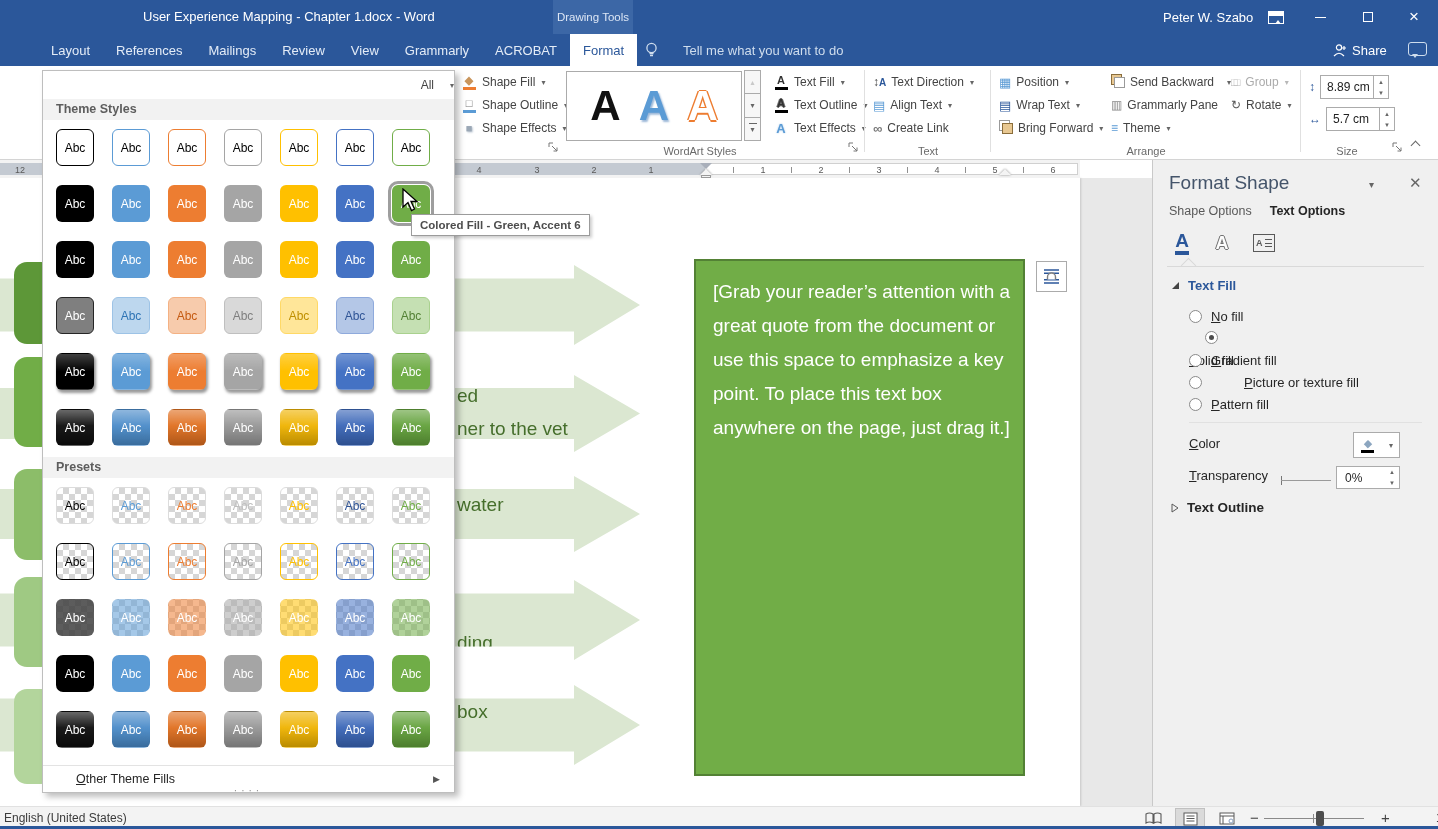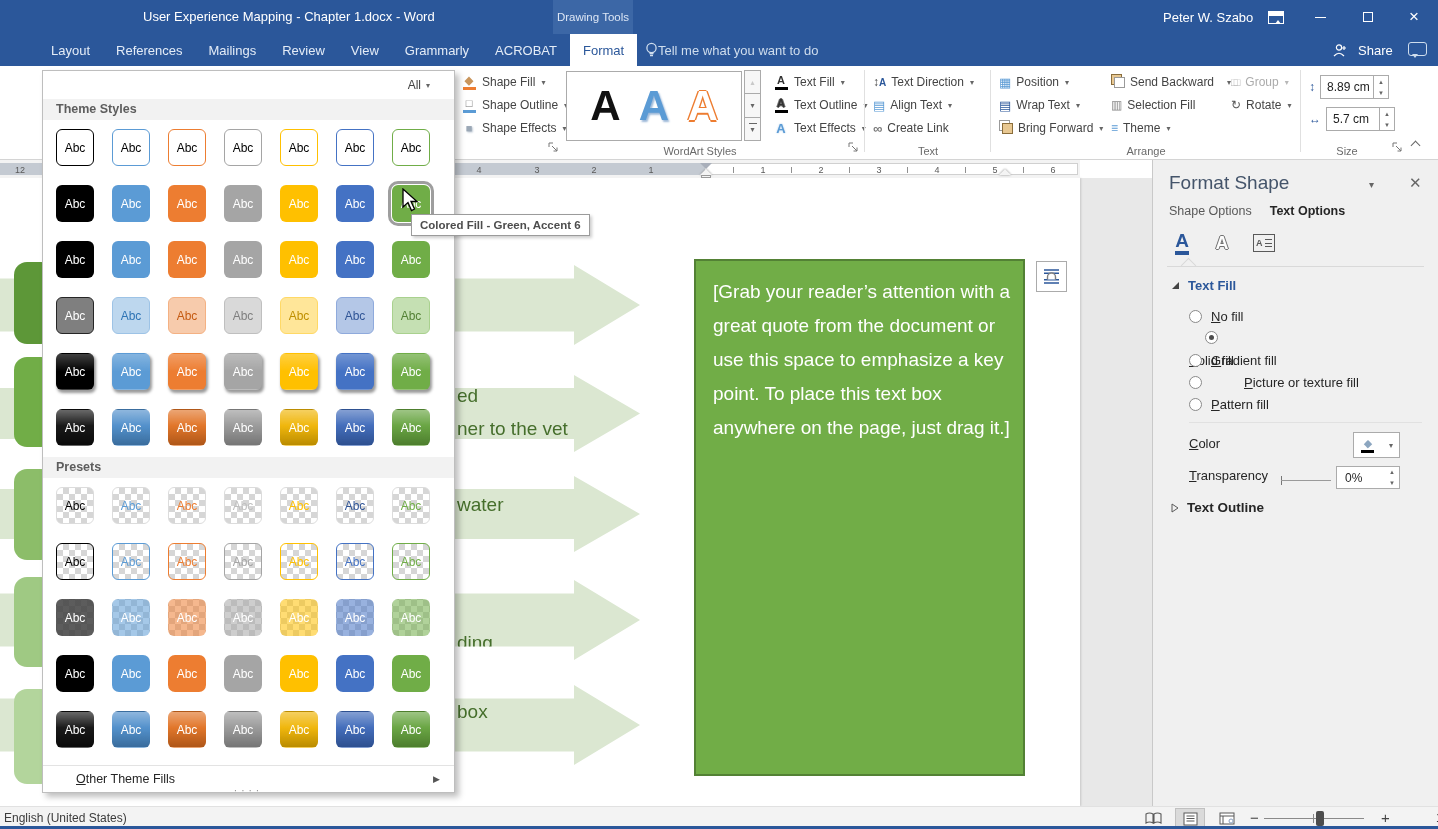--- a/index.html
+++ b/index.html
@@ -15,22 +15,22 @@
   .minbar{width:11px;height:1px;background:#fff;}
   .maxbox{width:10px;height:10px;border:1px solid #fff;}
   .ribdisp{width:16px;height:13px;border:1px solid #fff;position:relative;}
   .ribdisp:before{content:"";position:absolute;left:0;top:0;right:0;height:4px;background:#fff;}
   .ribdisp:after{content:"";position:absolute;left:6px;top:5px;border:3px solid transparent;border-bottom:4px solid #fff;}
 
   
   .tabrow{position:absolute;left:0;top:34px;width:1438px;height:32px;background:#2b579a;display:flex;align-items:stretch;padding-left:38px;z-index:19;}
   .tab{color:#e4ecf7;font-size:13px;padding:0 13px;display:flex;align-items:center;cursor:pointer;}
   .tab.active{background:#fff;color:#2b579a;}
-  .tellme{position:absolute;left:645px;top:0;height:32px;display:flex;align-items:center;gap:0;color:#cfdded;font-size:13px;cursor:pointer;}
-  .share{position:absolute;left:1332px;top:0;height:32px;display:flex;align-items:center;gap:10px;color:#fff;font-size:13px;cursor:pointer;}
+  .tellme{position:absolute;left:645px;top:0;height:32px;display:flex;align-items:center;gap:25px;color:#cfdded;font-size:13px;cursor:pointer;}
+  .share{position:absolute;left:1332px;top:0;height:32px;display:flex;align-items:center;gap:4px;color:#fff;font-size:13px;cursor:pointer;}
   .comment-ic{position:absolute;left:1408px;top:8px;width:19px;height:14px;border:1.5px solid #cfdded;border-radius:3px;cursor:pointer;}
   .comment-ic:after{content:"";position:absolute;left:3px;bottom:-6px;border:3px solid transparent;border-top:4px solid #cfdded;}
 
   
   .ribbon{position:absolute;left:0;top:66px;width:1438px;height:94px;background:#fff;border-bottom:1px solid #d4d4d4;z-index:5;font-size:12px;color:#444;}
   .rbtn{position:absolute;height:20px;display:flex;align-items:center;gap:5px;white-space:nowrap;cursor:pointer;padding:0 3px;}
   .rbtn.disabled{color:#ababab;}
   .dd{font-size:8px;color:#666;margin-left:1px;}
   .grp-label{position:absolute;bottom:2px;font-size:11px;color:#6a6a6a;transform:translateX(-50%);}
   .vsep{position:absolute;top:4px;width:1px;height:82px;background:#e0e0e0;}
@@ -93,21 +93,21 @@
   .statusbar{position:absolute;left:0;top:806px;width:1438px;height:36px;background:#f3f3f3;border-top:1px solid #e1e1e1;z-index:25;font-size:12px;color:#3b3b3b;}
   .bluebase{position:absolute;left:0;top:826px;width:1438px;height:3px;background:#2b579a;z-index:26;}
   .viewbtn{position:absolute;top:1px;width:30px;height:21px;display:flex;align-items:center;justify-content:center;cursor:pointer;}
   .viewbtn.active{background:#dadada;border:1px solid #c0c0c0;}
   .zoomtrack{position:absolute;top:11px;height:1px;background:#8a8a8a;}
   .zoomtick{position:absolute;top:7px;width:1px;height:9px;background:#8a8a8a;}
   .zoomhandle{position:absolute;top:4px;width:8px;height:15px;background:#4d4d4d;border-radius:2px;cursor:pointer;}
 
   
   .gallery{position:absolute;left:42px;top:70px;width:413px;height:723px;background:#fff;border:1px solid #bebebe;box-shadow:4px 4px 6px rgba(0,0,0,.25);z-index:50;}
-  .gal-filter{height:28px;display:flex;align-items:center;justify-content:flex-end;padding-right:24px;font-size:12px;color:#444;gap:4px;cursor:pointer;}
+  .gal-filter{height:28px;display:flex;align-items:center;justify-content:flex-end;padding-right:0;font-size:12px;color:#444;gap:15px;cursor:pointer;}
   .gsec-h{height:21px;background:#f2f2f2;color:#5d5d5d;font-weight:bold;font-size:12.5px;line-height:21px;padding-left:13px;}
   .sw-grid{display:grid;grid-template-columns:repeat(7,38px);column-gap:18px;row-gap:19px;padding:9px 0 11px 13px;}
   .sw{width:38px;height:37px;border-radius:6px;display:flex;align-items:center;justify-content:center;font-size:12px;border:1px solid transparent;cursor:pointer;}
   .sw-shadow{box-shadow:1.5px 2.5px 3px rgba(0,0,0,.4);background-image:linear-gradient(rgba(255,255,255,.25),rgba(255,255,255,0) 50%);}
   .sw-glossy{background-image:linear-gradient(rgba(255,255,255,.38),rgba(255,255,255,.05) 45%,rgba(0,0,0,.22));}
   .sw.hovered{outline:3px solid #9e9e9e;outline-offset:1px;}
   .gal-footer{border-top:1px solid #e3e3e3;margin-top:6px;padding:6px 0 0 33px;font-size:12.5px;color:#262626;display:flex;align-items:center;cursor:pointer;}
   .gal-footer .arr{margin-left:auto;margin-right:14px;font-size:9px;color:#555;}
   .gal-grip{text-align:center;color:#8c8c8c;font-size:10px;letter-spacing:4px;line-height:10px;cursor:ns-resize;}
 
@@ -272,21 +272,21 @@
       <span>Bring Forward</span>
         <span class="dd">▾</span>
     </div>
     <div class="rbtn" style="left:1108px;top:6px;">
       <span class="sq-stack-b" style="margin-left:3px;"></span>
       <span>Send Backward</span>
         <span class="dd" style="margin-left:8px;">▾</span>
     </div>
     <div class="rbtn" style="left:1108px;top:29px;">
       <span style="font-size:12px;color:#888;">▥</span>
-      <span>Selection Fill</span>
+      <span>Grammarly Pane</span>
     </div>
     <div class="rbtn" style="left:1108px;top:52px;">
       <span style="font-size:12px;color:#5b9bd5;">≡</span>
       <span>Theme</span>
         <span class="dd">▾</span>
     </div>
     <div class="rbtn disabled" style="left:1228px;top:6px;">
       <span style="font-size:11px;color:#b8b8b8;letter-spacing:-4px;">□□</span>
       <span style="margin-left:4px;">Group</span>
         <span class="dd" style="color:#b8b8b8;">▾</span>

